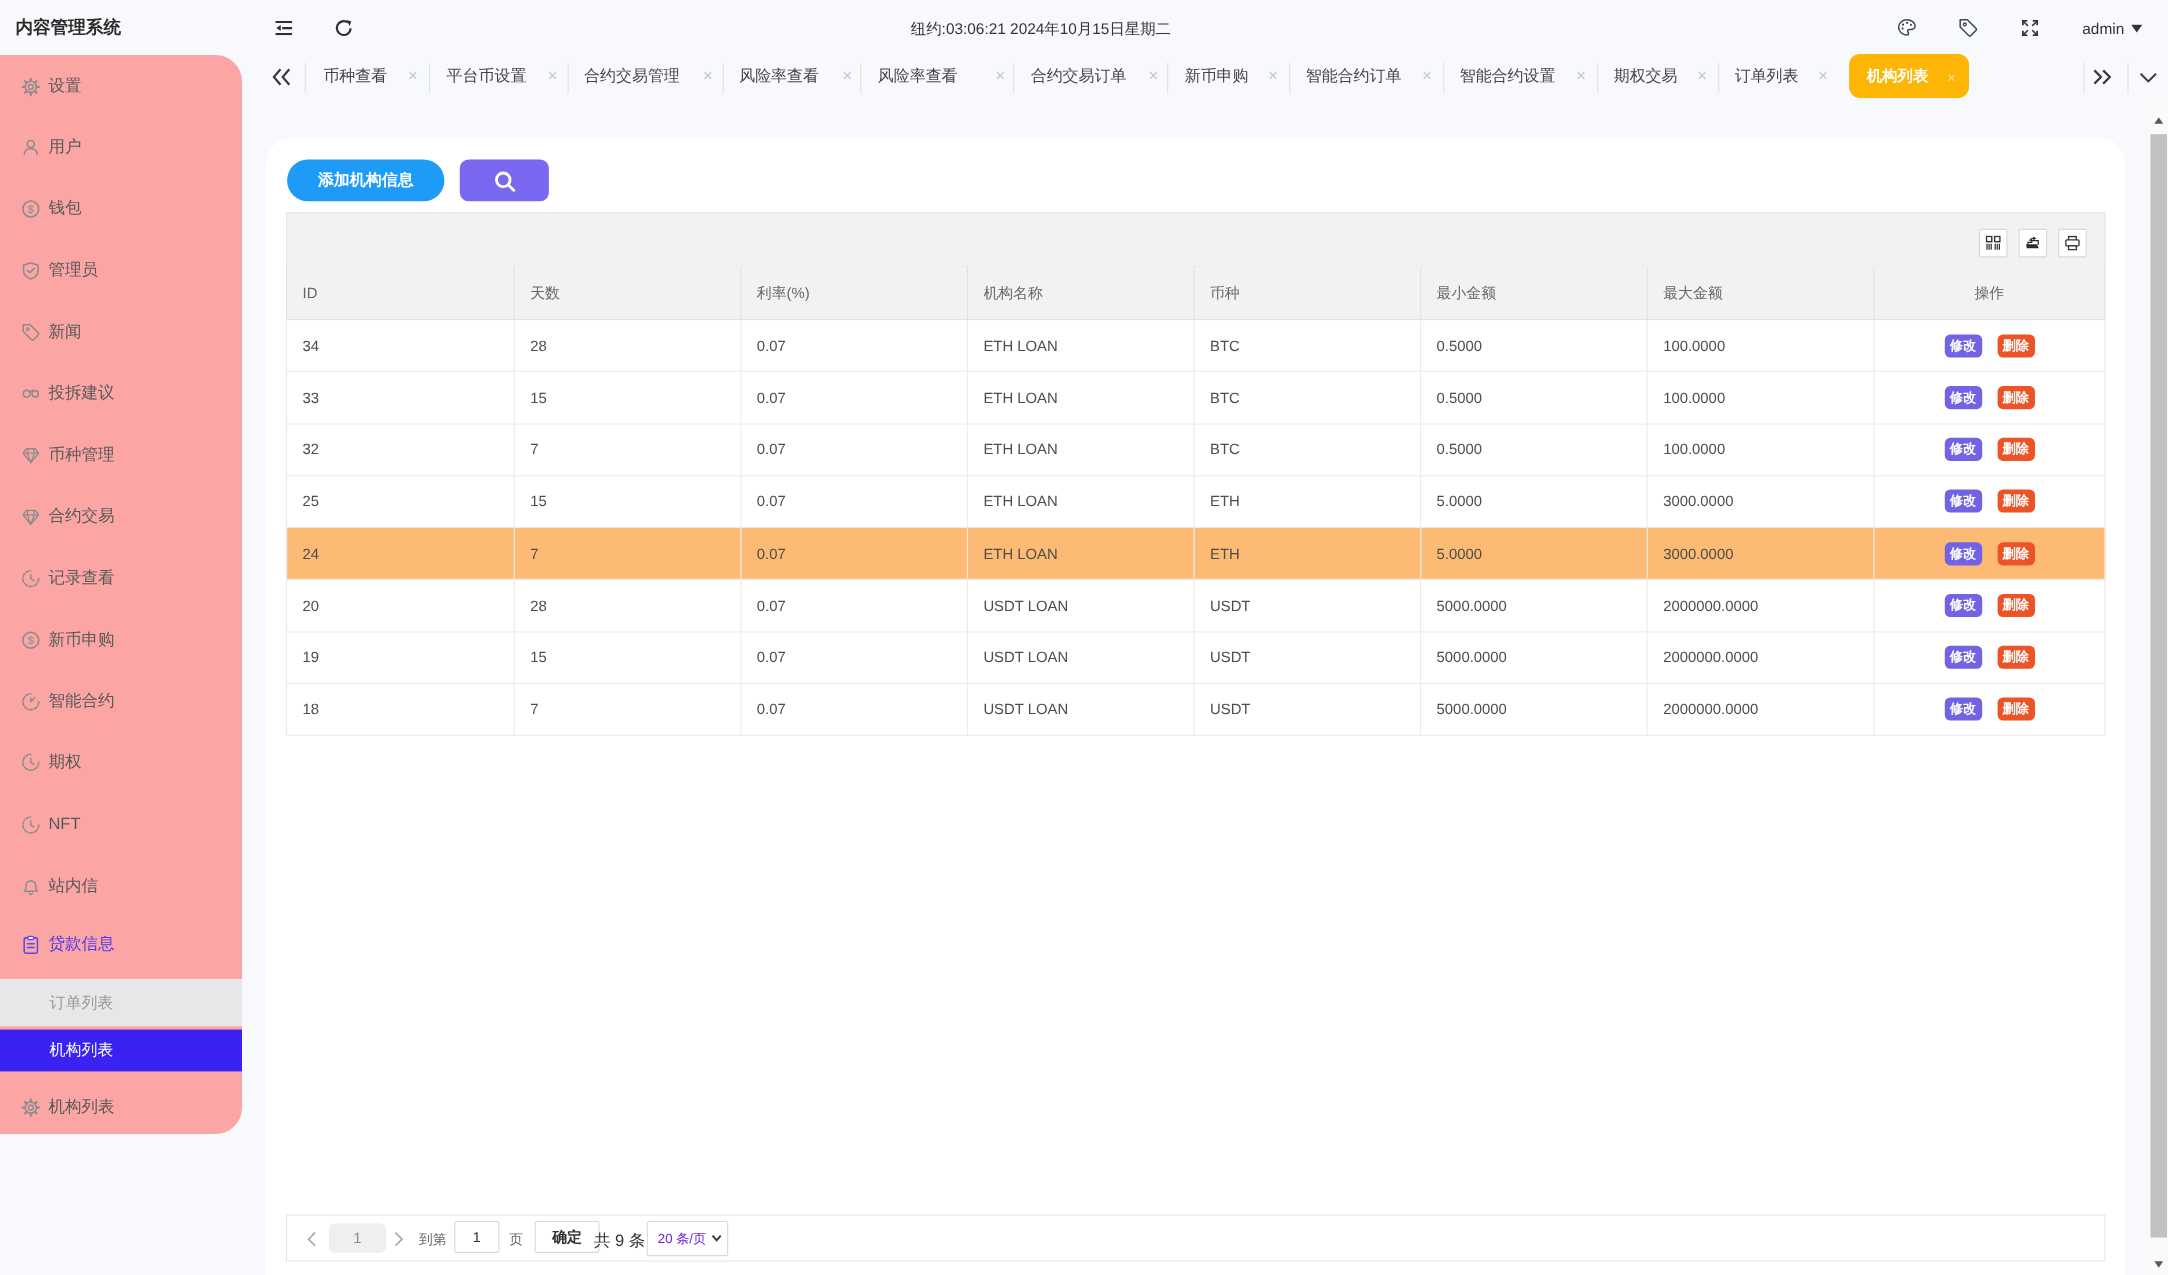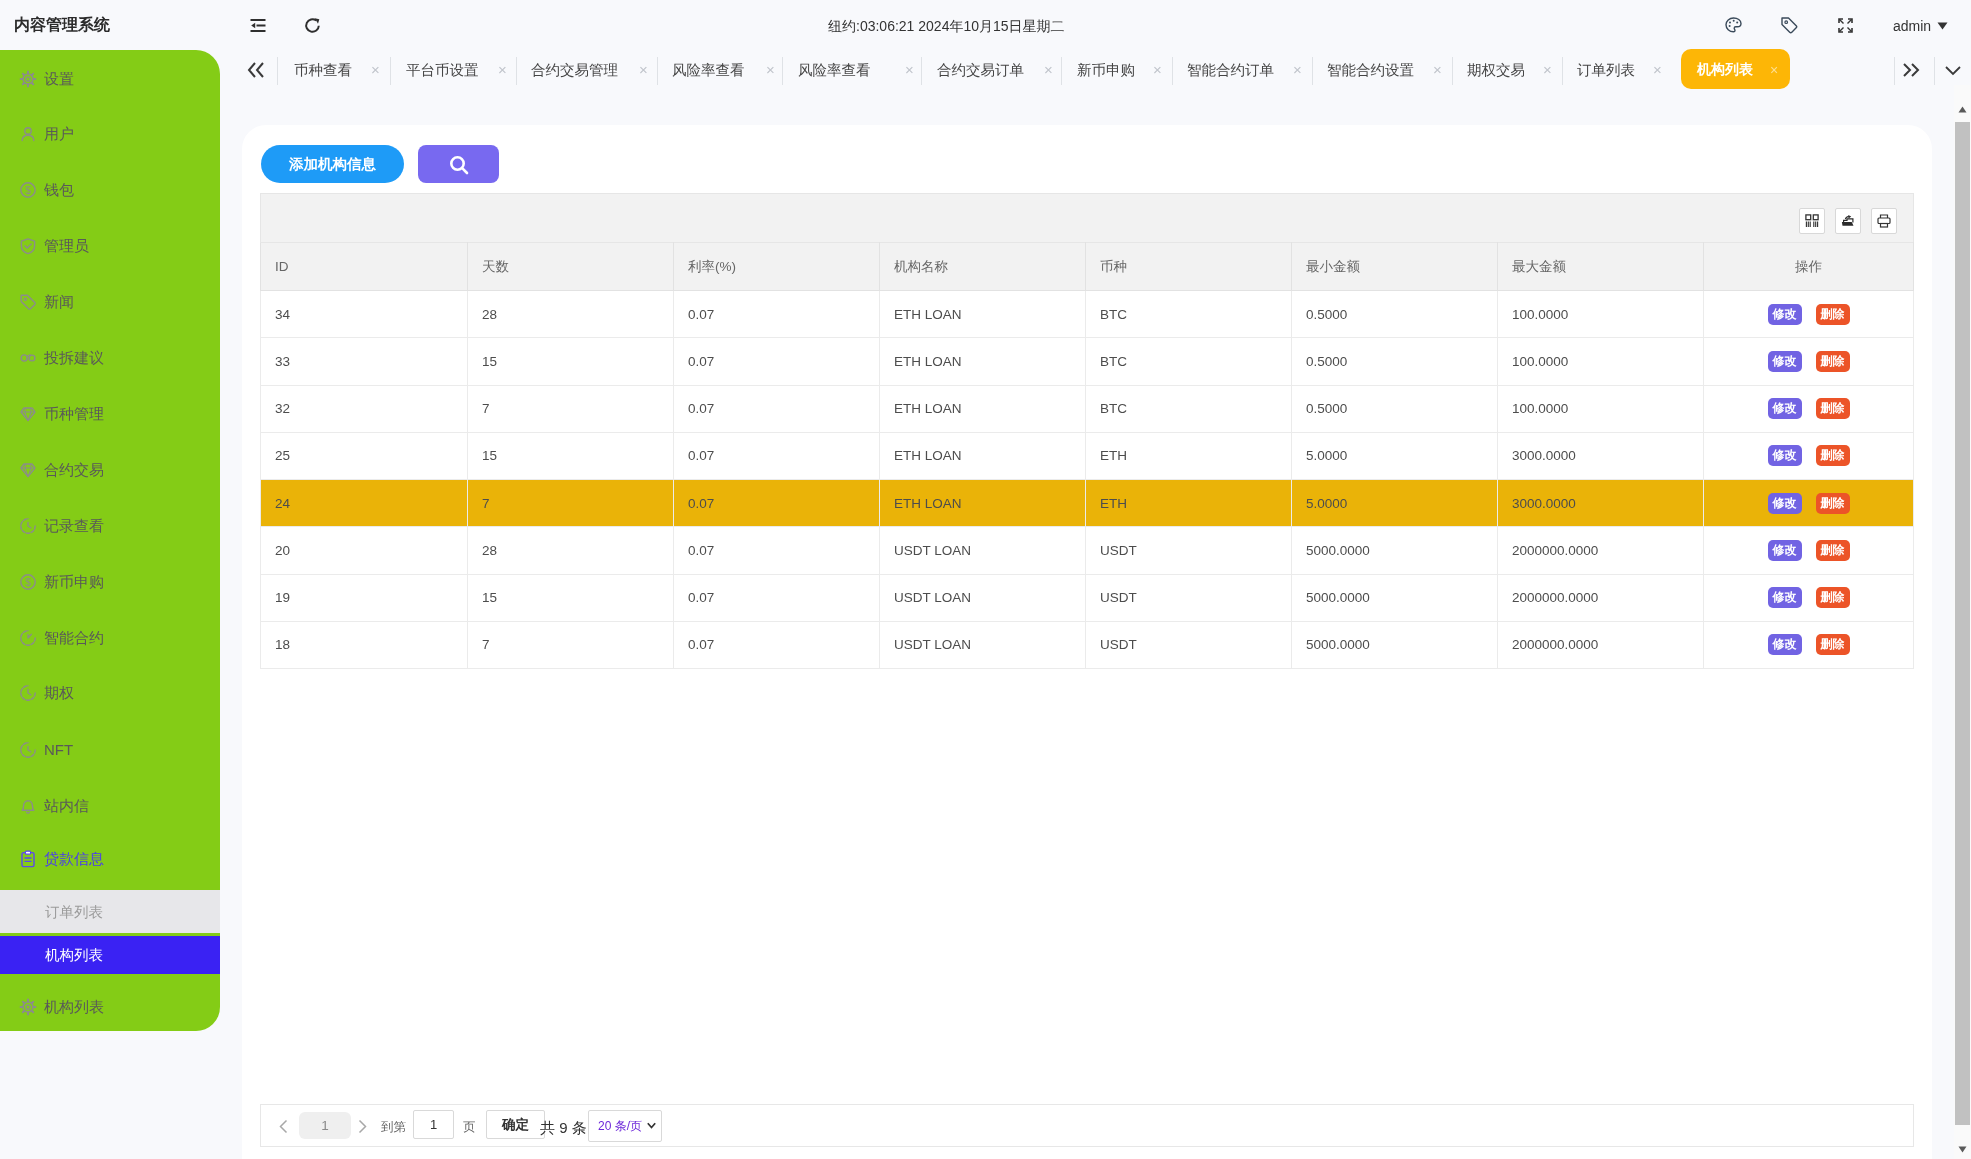--- a/index.html
+++ b/index.html
@@ -7,21 +7,21 @@
   font-family:"Liberation Sans", sans-serif; }
 .abs { position:absolute; }
 
 
 #topbar { position:absolute; left:0; top:0; width:1971px; height:50px; }
 #logo { position:absolute; left:14px; top:15px; font-size:16px; font-weight:bold; color:#2b2b2b; }
 #clock { position:absolute; left:828px; top:18px; font-size:14px; color:#333; }
 #adminTxt { position:absolute; left:1893px; top:18px; font-size:14px; color:#333; }
 
 
-#sidebar { position:absolute; left:0; top:50px; width:220px; height:981px; background:#84cc16;
+#sidebar { position:absolute; left:0; top:50px; width:220px; height:981px; background:#fca5a5;
   border-radius:0 24px 24px 0;text-align:center; }
 .mitem { position:absolute; left:0; width:220px; height:56px; }
 .mitem .mico { position:absolute; left:19px; top:50%; margin-top:-9px; width:18px; height:18px; }
 .mitem .mtxt { position:absolute; left:44px; top:50%; margin-top:-9px; font-size:15px; color:#595959; line-height:18px;}
 .sub { position:absolute; left:0; width:220px; height:44px; }
 .sub .mtxt { position:absolute; left:45px; top:50%; margin-top:-9px; font-size:14.5px; line-height:18px; }
 
 
 #tabbar { position:absolute; left:0; top:0; width:1971px; height:90px; }
 .tbsep { position:absolute; top:57px; width:1px; height:28px; background:#dfe2e6; }
@@ -38,21 +38,21 @@
 
 
 #tablewrap { position:absolute; left:18px; top:68px; width:1654px; }
 #toolbar { position:relative; width:1654px; height:49px; background:#f2f2f2; border:1px solid #e6e6e6; border-bottom:none;}
 .tico { position:absolute; top:14px; width:26px; height:26px; background:#fff; border:1px solid #d8d8d8; border-radius:2px; }
 table { border-collapse:collapse; width:1654px; table-layout:fixed; }
 thead th { background:#f2f2f2; height:48px; font-weight:normal; font-size:13.5px; color:#666;
   text-align:left; padding-left:14px; border:1px solid #e2e2e2; border-top:1px solid #e6e6e6; }
 tbody td { height:47.25px; font-size:13.5px; color:#4d4d4d; padding-left:14px;
   border-bottom:1px solid #ebebeb; border-left:1px solid #ebebeb; border-right:1px solid #ebebeb; }
-tbody tr.gray td { background:#eab308; }
+tbody tr.gray td { background:#fdba74; }
 td.ops, th.ops { text-align:center; padding-left:0; }
 .bmod, .bdel { display:inline-block; width:34px; height:21px; border-radius:5px; color:#fff;
   font-size:12px; font-weight:bold; text-align:center; line-height:21px; }
 .bmod { background:#7163e3; margin-right:14px; }
 .bdel { background:#ec5428; }
 
 
 #pager { position:absolute; left:18px; top:979px; width:1654px; height:43px; border:1px solid #e7e7e7; }
 
 

